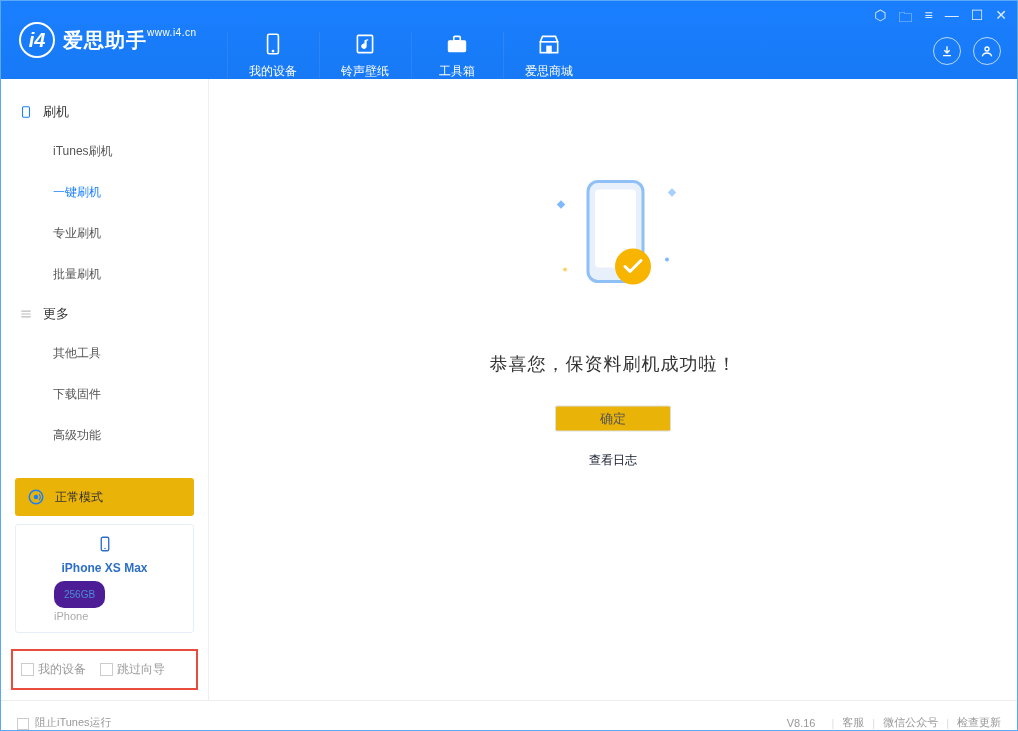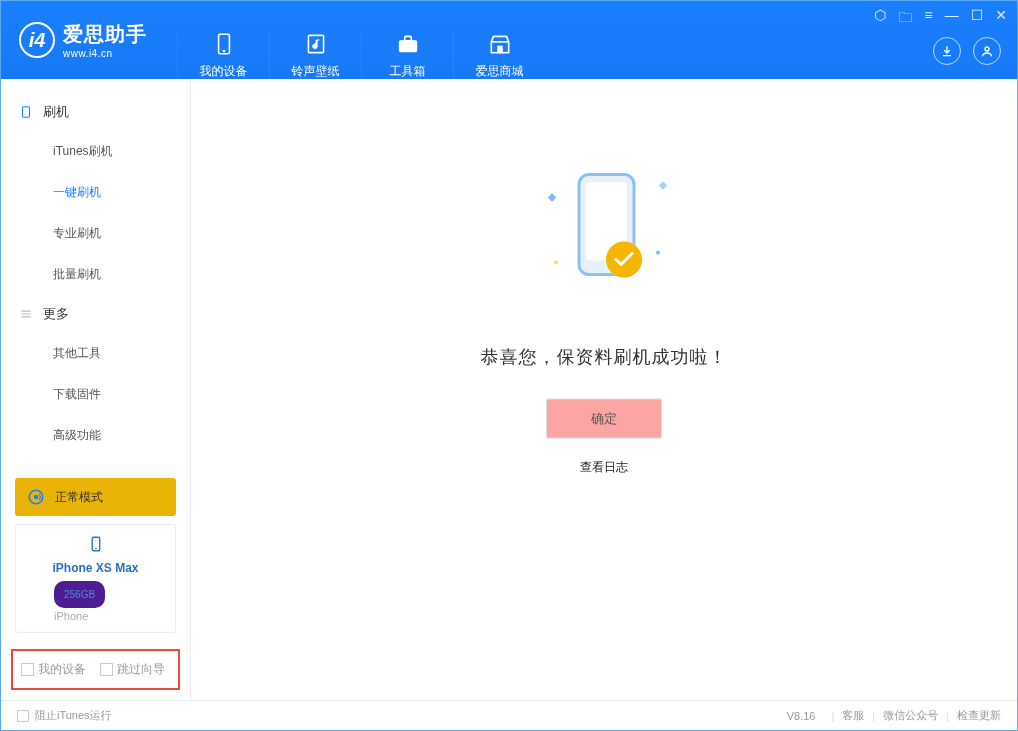--- a/index.html
+++ b/index.html
@@ -2,40 +2,40 @@
 <html><head>
 <meta charset="utf-8">
 <style>
 * { margin: 0; padding: 0; box-sizing: border-box; font-family: "Microsoft YaHei", Arial, sans-serif; }
 body { background: #fff; width: 1018px; height: 731px; overflow: hidden; border: 1px solid #5aa9f7; }
 
 
 .header { height: 78px; background: linear-gradient(to bottom, #1a7fff, #1779f5); display: flex; align-items: stretch; color: #fff; position: relative; }
 .logo-area { display: flex; align-items: center; padding: 0 18px; }
 .logo-circle { width: 36px; height: 36px; border: 2px solid #fff; border-radius: 50%; display: flex; align-items: center; justify-content: center; font-weight: bold; font-style: italic; font-size: 20px; margin-right: 8px; }
-.logo-text { display: flex; flex-direction: column; }
+.logo-text { display: flex; }
 .logo-title { font-size: 20px; font-weight: bold; letter-spacing: 1px; }
 .logo-sub { font-size: 10px; letter-spacing: 0.5px; }
 
 .nav { display: flex; margin-left: 12px; }
 .nav-item { width: 92px; display: flex; flex-direction: column; align-items: center; justify-content: center; cursor: pointer; font-size: 12px; gap: 6px; border-left: 1px solid rgba(255,255,255,0.08); margin-top: 31px; }
 .nav-item.active { background: rgba(0,0,0,0.12); }
 .nav-icon { width: 26px; height: 26px; display: flex; align-items: center; justify-content: center; }
 .nav-icon svg { width: 26px; height: 26px; fill: #fff; stroke: #fff; }
 
 .win-controls { position: absolute; top: 6px; right: 10px; display: flex; gap: 12px; font-size: 14px; }
 .win-ctl { cursor: pointer; opacity: 0.85; }
 
 .header-right { position: absolute; right: 16px; bottom: 14px; display: flex; gap: 12px; }
 .hr-btn { width: 28px; height: 28px; border: 1.5px solid rgba(255,255,255,0.7); border-radius: 50%; display: flex; align-items: center; justify-content: center; cursor: pointer; }
 .hr-btn svg { width: 16px; height: 16px; stroke: #fff; fill: none; stroke-width: 2; }
 
 
 .body-area { display: flex; height: calc(100% - 78px - 30px); }
-.sidebar { width: 190px; border-right: 1px solid #eee; display: flex; flex-direction: column; }
+.sidebar { width: 208px; border-right: 1px solid #eee; display: flex; flex-direction: column; }
 .side-scroll { flex: 1; overflow: auto; padding-top: 14px; }
 .side-group { font-size: 13px; color: #333; padding: 10px 18px; display: flex; align-items: center; gap: 10px; cursor: default; }
 .side-group .gicon { width: 14px; height: 14px; }
 .side-item { font-size: 12px; color: #555; padding: 12px 18px 12px 52px; cursor: pointer; }
 .side-item.active { color: #1a7fff; }
 
 .mode-box { margin: 10px 14px 8px; background: #eab308; border-radius: 3px; padding: 10px 12px; font-size: 12px; color: #333; display: flex; align-items: flex-end; gap: 10px; }
 .mode-box svg { width: 18px; height: 18px; }
 
 .device-box { margin: 0 14px 10px; border: 1px solid #e6eef7; border-radius: 3px; padding: 10px 12px; font-size: 12px; }
@@ -46,25 +46,25 @@
 .redbox { margin: 6px 10px 10px; border: 2px solid #e74c3c; padding: 10px 8px; display: flex; gap: 14px; font-size: 12px; color: #999; }
 .cb { width: 13px; height: 13px; border: 1px solid #ccc; display: inline-block; vertical-align: middle; margin-right: 4px; }
 
 
 .main { flex: 1; position: relative; background: #fff; }
 .center { position: absolute; left: 50%; top: 38%; transform: translate(-50%, -50%); text-align: center; width: 380px; }
 .phone-illus { position: relative; width: 160px; height: 160px; margin: 0 auto 30px; }
 .sparkle { position: absolute; width: 6px; height: 6px; background: #7fb8ff; transform: rotate(45deg); }
 .dot { position: absolute; width: 4px; height: 4px; background: #ffd36b; border-radius: 50%; }
 .success-msg { font-size: 18px; color: #333; font-weight: 500; margin-bottom: 30px; letter-spacing: 1px; }
-.ok-btn { display: inline-block; border: 1px solid #ddd; padding: 10px 44px; font-size: 13px; color: #555; background: #fca5a5; cursor: pointer; border-radius: 2px; }
+.ok-btn { display: inline-block; border: 1px solid #ddd; padding: 3px 44px; font-size: 13px; color: #555; background: #eab308; cursor: pointer; border-radius: 2px; }
 .log-link { display: block; margin-top: 20px; font-size: 12px; color: #0f172a; text-decoration: none; cursor: pointer; }
 
 
-.footer { height: 30px; border-top: 1px solid #eee; display: flex; align-items: center; padding: 0 16px; font-size: 11px; color: #999; }
+.footer { height: 30px; border-top: 1px solid #eee; display: flex; align-items: flex-end; padding: 0 16px; font-size: 11px; color: #999; }
 .footer .fcb { width: 12px; height: 12px; border: 1px solid #ccc; margin-right: 6px; }
 .footer-right { margin-left: auto; display: flex; align-items: center; gap: 8px; }
 .footer-right .sep { color: #ddd; }
 .footer-right a { color: #999; text-decoration: none; cursor: pointer; }
 .ver { color: #999; margin-right: 8px; }
 </style>
 </head>
 <body>
 
 <div class="header">

